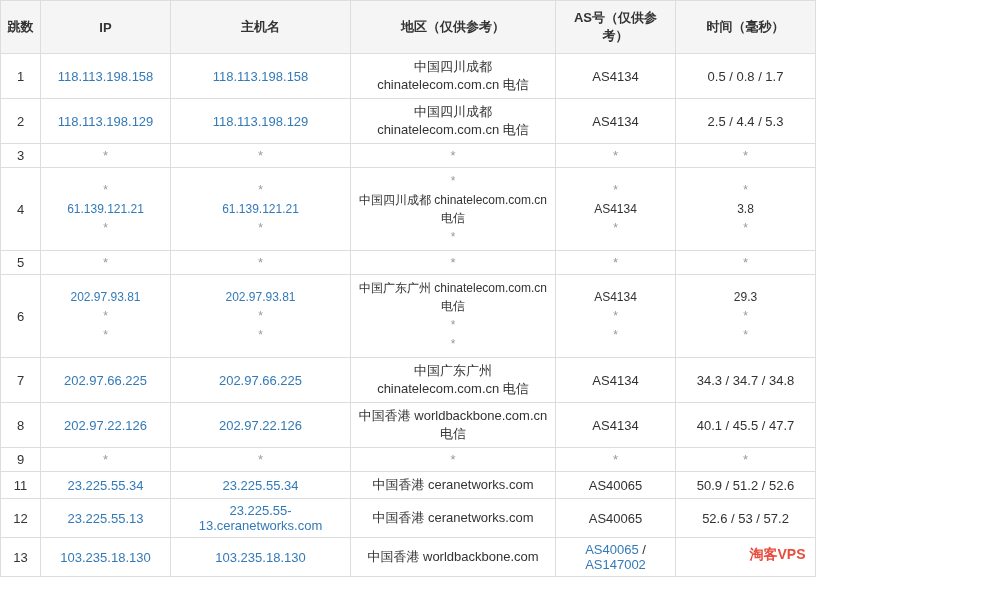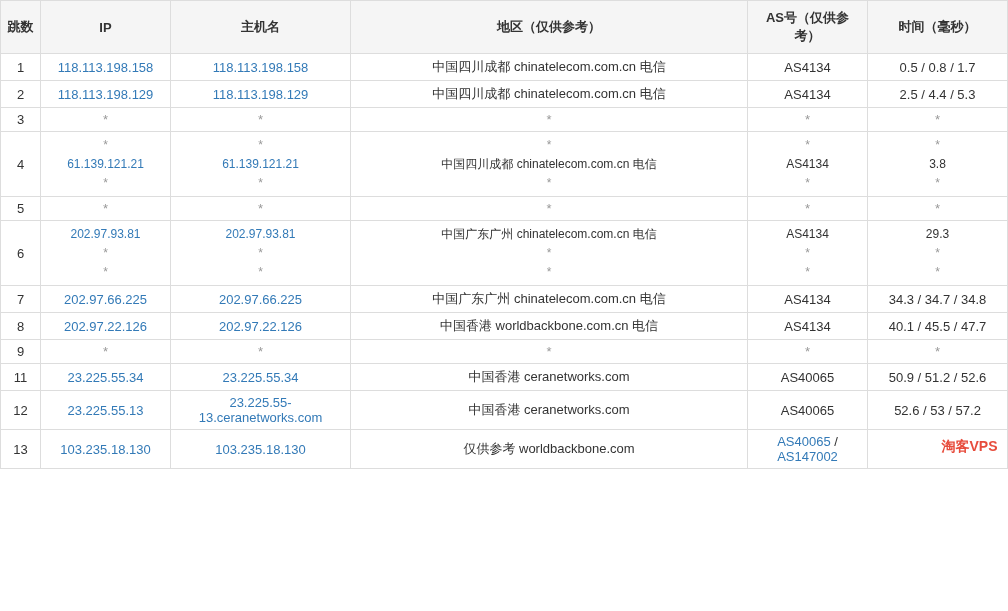--- a/index.html
+++ b/index.html
@@ -3,21 +3,21 @@
   <meta charset="utf-8">
   <style>
     * { box-sizing: border-box; margin: 0; padding: 0; }
     body {
       font-family: Arial, "Microsoft YaHei", sans-serif;
       font-size: 13px;
       background: #fff;
       color: #333;
     }
     .table-container {
-      width: 1008px;
+      width: 816px;
       overflow: hidden;
     }
     table {
       width: 100%;
       border-collapse: collapse;
     }
     thead th {
       background: #f5f5f5;
       border: 1px solid #ddd;
       padding: 8px 6px;
@@ -209,19 +209,19 @@
           <td style="width: 130px; margin-left: 19px;"><a href="#" class="link-blue">23.225.55.13</a></td>
           <td style="width: 180px; margin-top: 32px;"><a href="#" class="link-blue">23.225.55-13.ceranetworks.com</a></td>
           <td>中国香港 ceranetworks.com</td>
           <td style="width: 120px;">AS40065</td>
           <td style="width: 140px;">52.6 / 53 / 57.2</td>
         </tr>
         <tr>
           <td style="width: 40px;">13</td>
           <td style="width: 130px;"><a href="#" class="link-blue">103.235.18.130</a></td>
           <td style="width: 180px;"><a href="#" class="link-blue">103.235.18.130</a></td>
-          <td>仅供参考 worldbackbone.com</td>
+          <td>中国香港 worldbackbone.com</td>
           <td style="width: 120px;"><a href="#" class="link-blue">AS40065</a> / <a href="#" class="link-blue">AS147002</a></td>
           <td style="width: 140px;"><div style="position: relative; display: inline-block;"><span style="position: absolute; right: -60px; bottom: -2px; color: rgb(231, 76, 60); font-size: 14px; font-weight: bold;">淘客VPS</span></div></td>
         </tr>
       </tbody>
   </table>
 </div>
 
 </body></html>

